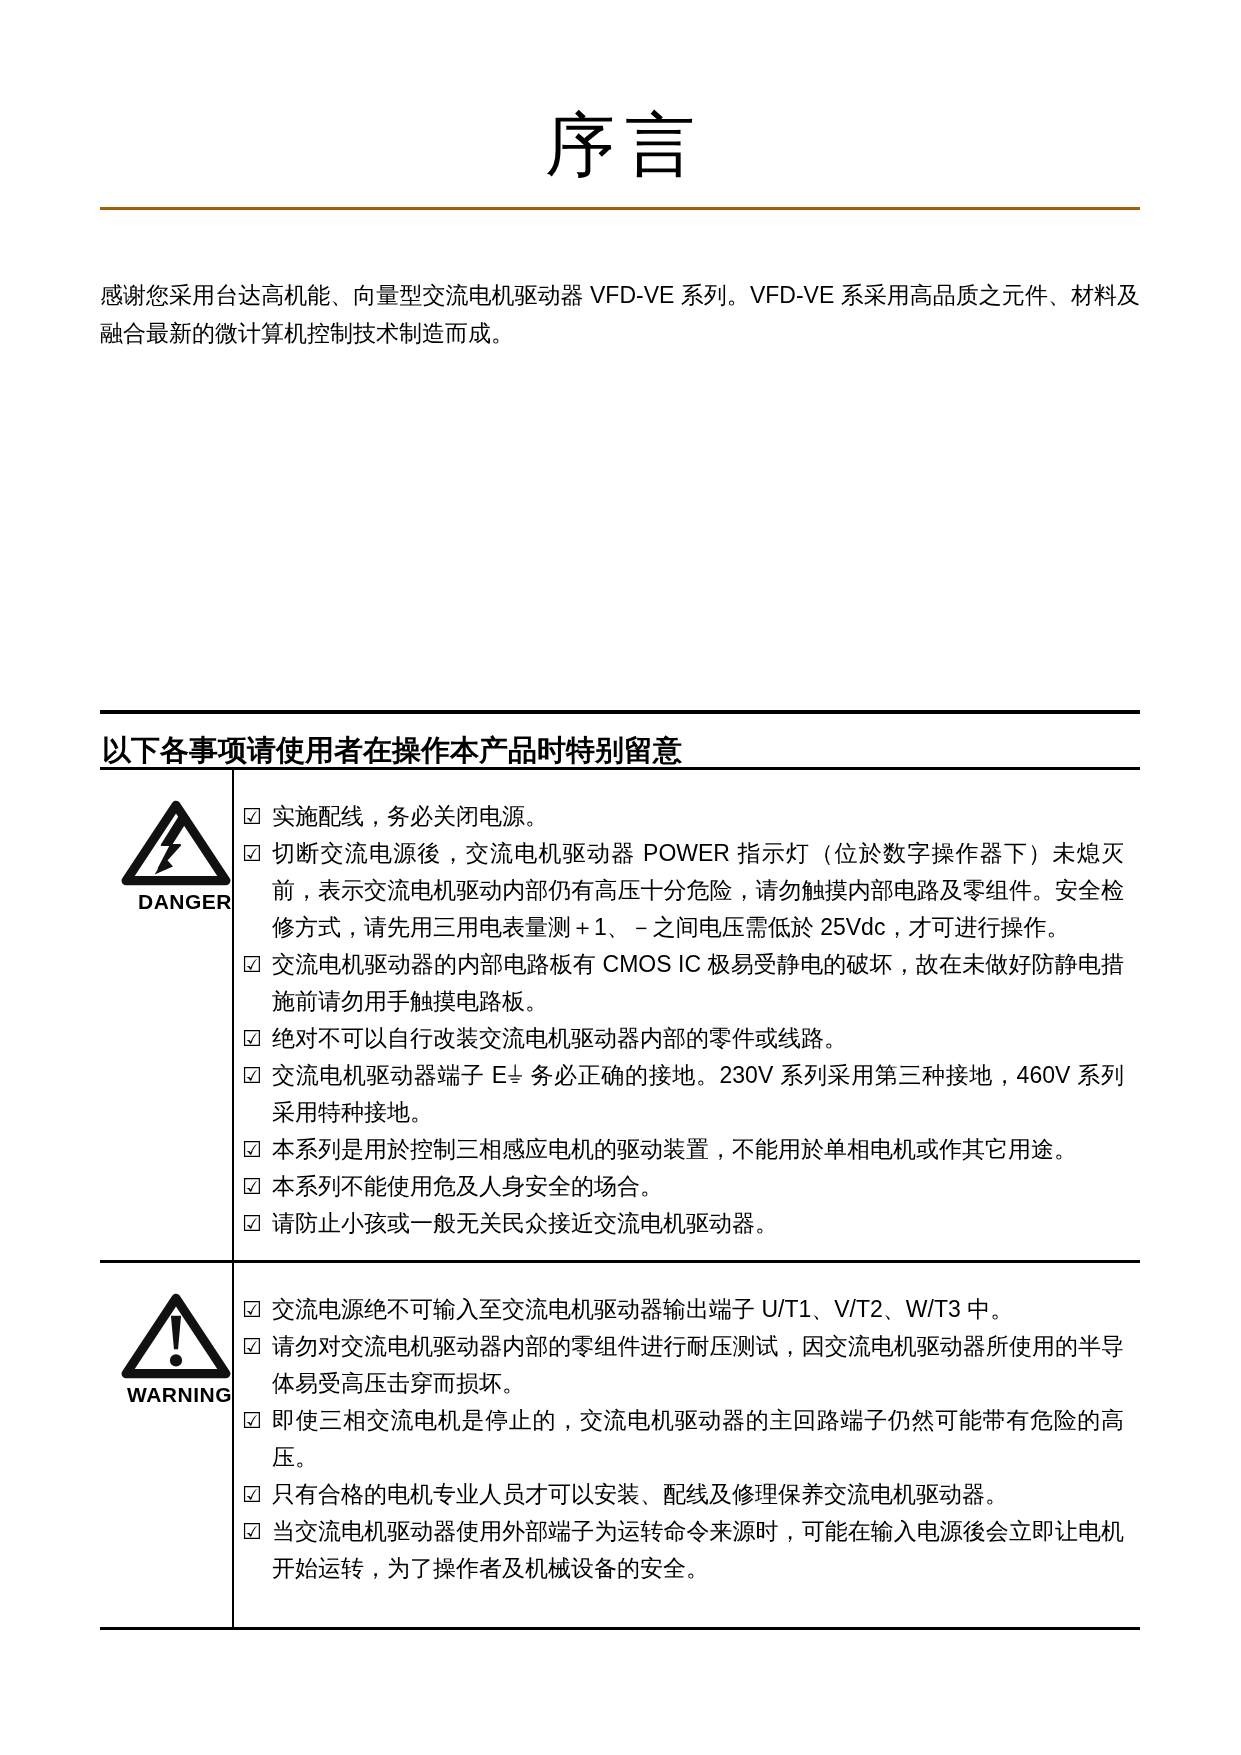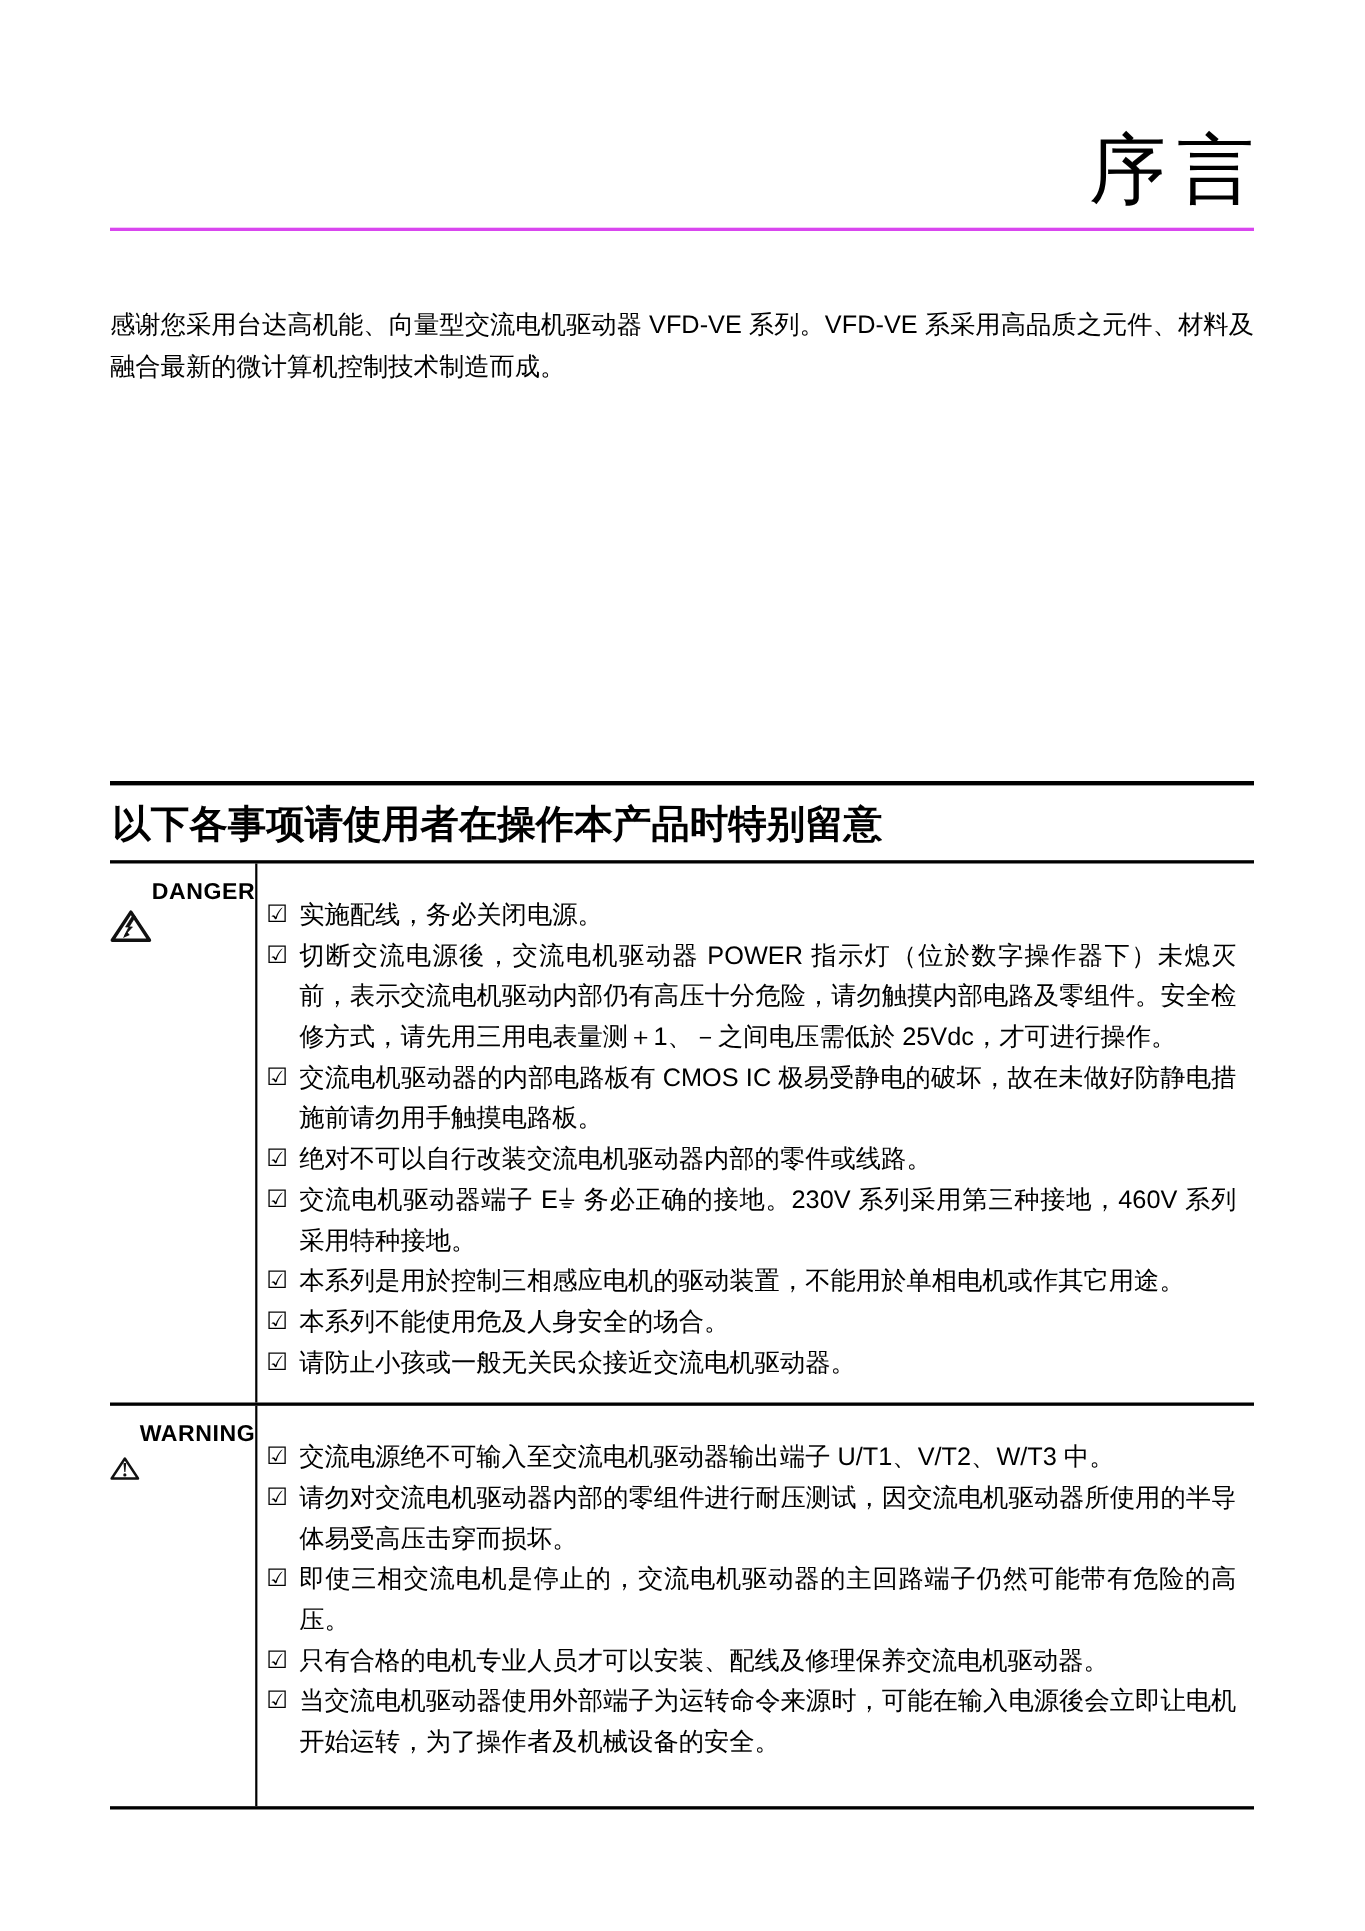--- a/index.html
+++ b/index.html
@@ -9,54 +9,54 @@
     background: #ffffff; color: #000000;
     font-family: "Liberation Sans", sans-serif;
     overflow: hidden;
   }
   .page { position: relative; width: 1241px; height: 1755px; background: #fff; }
 
   
   .title-block {
     position: absolute; left: 100px; top: 0;
     width: 1040px; height: 210px;
-    border-bottom: 3px solid #d946ef;
-    display: flex; align-items: flex-end; justify-content: flex-end;
-    padding-bottom: 16px;
+    border-bottom: 3px solid #a16207;
+    display: flex; align-items: flex-end; justify-content: center;
+    padding-bottom: 26px;
   }
   .title {
     margin: 0; font-family: "Liberation Serif", serif;
     font-weight: 400; font-size: 70px; line-height: 1;
     letter-spacing: 10px; margin-right: -10px;
   }
 
   
   .intro { position: absolute; left: 100px; top: 276px; width: 1040px; }
   .para {
     margin: 0 0 19px 0;
     font-size: 23px; line-height: 38px;
     text-align: justify;
   }
 
   
   .notice { position: absolute; left: 100px; top: 710px; width: 1040px; }
   .notice-heading {
     margin: 0; border-top: 4px solid #000;
-    padding: 19px 0 15px 2px;
-    font-size: 35px; line-height: 34px; font-weight: bold;
+    padding: 19px 0 0 2px;
+    font-size: 29px; line-height: 34px; font-weight: bold;
   }
   .notice-table { border-top: 3px solid #000; border-bottom: 3px solid #000; }
   .notice-row { display: flex; align-items: stretch; }
   .notice-row + .notice-row { border-top: 3px solid #000; }
 
   .icon-cell {
     flex: 0 0 134px; width: 134px;
     border-right: 2px solid #000;
-    display: flex; align-items: flex-start;
-    padding-top: 12px;
+    display: flex; flex-direction: column; align-items: flex-end;
+    padding-top: 28px;
   }
   .sign-svg { width: 112px; height: 90px; display: block; }
   .icon-label {
     font-weight: bold; font-size: 21px; letter-spacing: 0.5px;
     margin-top: 2px; font-family: "Liberation Sans", sans-serif;
   }
 
   .item-list {
     flex: 1 1 auto; list-style: none;
     margin: 0; padding: 28px 12px 18px 8px;

